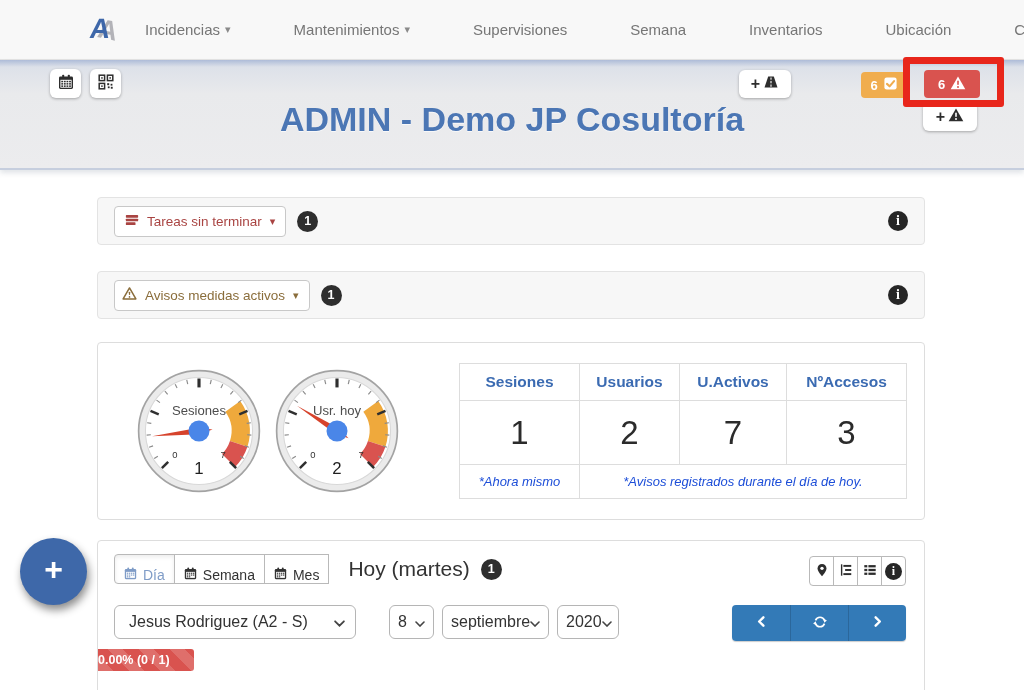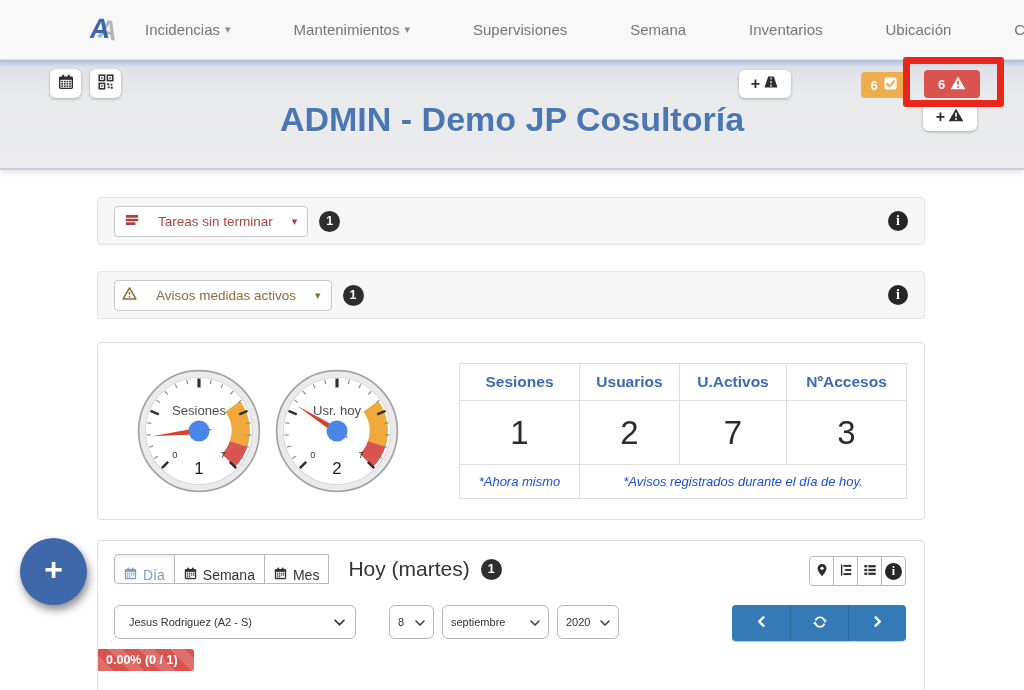--- a/index.html
+++ b/index.html
@@ -32,21 +32,21 @@
   .pill{position:absolute;display:flex;align-items:center;justify-content:center;gap:5px;color:#fff;font-size:13px;font-weight:bold;border:none;border-radius:4px;cursor:pointer;}
   .pill-orange{left:861px;top:12px;width:46px;height:26px;background:var(--warning);}
   .pill-red{left:924px;top:10px;width:56px;height:28px;background:var(--danger);}
   .annotation{position:absolute;left:903px;top:-3px;width:101px;height:50px;border:7px solid var(--annotation-red);border-radius:3px;z-index:20;pointer-events:none;}
 
   
   .content{padding:27px 0 0 97px;width:925px;}
   .panel{width:828px;border-radius:4px;position:relative;}
   .panel-gray{background:#f7f7f7;border:1px solid #e3e3e3;height:48px;display:flex;align-items:center;padding:0 16px;}
   .panel-gray + .panel-gray{margin-top:26px;}
-  .pill-btn{display:flex;align-items:center;gap:19px;background:#fff;border:1px solid #c8c8c8;border-radius:4px;height:31px;padding:0 10px;font-size:13.5px;cursor:pointer;}
+  .pill-btn{display:flex;align-items:center;gap:8px;background:#fff;border:1px solid #c8c8c8;border-radius:4px;height:31px;padding:0 10px;font-size:13.5px;cursor:pointer;}
   .pill-btn.danger{color:var(--danger-text);}
   .pill-btn.warn{color:var(--warning-text);padding-left:7px;}
   .count-badge{display:inline-flex;align-items:center;justify-content:center;width:21px;height:21px;border-radius:50%;background:#2e2e2e;color:#fff;font-size:12.5px;font-weight:bold;margin-left:11px;}
   .info-circle{position:absolute;right:16px;top:50%;transform:translateY(-50%);width:20px;height:20px;border-radius:50%;background:#262626;color:#fff;display:flex;align-items:center;justify-content:center;font-family:"Liberation Serif","DejaVu Serif",serif;font-weight:bold;font-size:14px;cursor:pointer;}
 
   .panel-white{background:#fff;border:1px solid #ddd;}
   .panel-stats{height:178px;margin-top:23px;}
   .gauges{position:absolute;left:38px;top:25px;display:flex;gap:12px;}
   .gauge svg text{font-family:"Liberation Sans","DejaVu Sans",sans-serif;}
 
@@ -62,31 +62,31 @@
   .tab:first-child{border-radius:4px 0 0 4px;margin-left:0;}
   .tab:last-child{border-radius:0 4px 4px 0;}
   .tab.active{color:#7f9cc7;box-shadow:inset 0 2px 4px rgba(0,0,0,.08);}
   .sched-title{font-size:21px;color:#333;margin-left:19px;}
   .icon-group{position:absolute;right:18px;top:15px;display:flex;}
   .icon-btn{width:25px;height:30px;background:#fff;border:1px solid #b9b9b9;margin-left:-1px;display:flex;align-items:center;justify-content:center;color:#2d2d2d;cursor:pointer;}
   .icon-btn:first-child{border-radius:4px 0 0 4px;margin-left:0;}
   .icon-btn:last-child{border-radius:0 4px 4px 0;}
 
   .controls{position:absolute;left:0;right:0;top:64px;height:36px;}
-  .selectbox{position:absolute;display:flex;align-items:center;justify-content:space-between;background:#fff;border:1px solid #b5b5b5;border-radius:6px;height:34px;font-size:11px;color:#333;padding:0 10px 0 14px;cursor:pointer;}
+  .selectbox{position:absolute;display:flex;align-items:center;justify-content:space-between;background:#fff;border:1px solid #b5b5b5;border-radius:6px;height:34px;font-size:16px;color:#333;padding:0 10px 0 14px;cursor:pointer;}
   .sel-person{left:16px;width:242px;}
   .sel-day{left:291px;width:45px;padding:0 8px;}
   .sel-month{left:344px;width:107px;padding:0 8px;}
   .sel-year{left:459px;width:62px;padding:0 8px;}
   .blue-group{position:absolute;right:18px;top:0;display:flex;height:36px;border-radius:4px;overflow:hidden;box-shadow:0 1px 1px rgba(0,0,0,.2);}
   .blue-btn{width:58px;background:var(--accent);border:none;display:flex;align-items:center;justify-content:center;cursor:pointer;}
   .blue-btn + .blue-btn{border-left:1px solid rgba(0,0,0,.15);}
 
   .progress-track{position:absolute;left:0;top:108px;height:22px;width:100%;}
-  .progress-fill{width:96px;height:22px;background:var(--danger);background-image:repeating-linear-gradient(45deg,rgba(255,255,255,.16) 0 11px,transparent 11px 22px);border-radius:0 3px 3px 0;color:#fff;font-size:12.5px;font-weight:bold;line-height:22px;padding-left:8px;white-space:nowrap;}
+  .progress-fill{width:96px;height:22px;background:var(--danger);background-image:repeating-linear-gradient(45deg,rgba(255,255,255,.16) 0 11px,transparent 11px 22px);border-radius:0 3px 3px 0;color:#fff;font-size:12.5px;font-weight:bold;line-height:22px;white-space:nowrap;}
 
   .fab{position:absolute;left:20px;top:538px;width:67px;height:67px;border-radius:50%;background:#3e68a9;border:none;color:#fff;font-size:32px;font-weight:bold;box-shadow:2px 5px 9px rgba(0,0,0,.45);cursor:pointer;z-index:5;display:flex;align-items:center;justify-content:center;padding-bottom:4px;}
 </style>
 </head>
 <body>
 
 <div class="screen">
 
   <nav class="navbar">
     <div class="logo">

